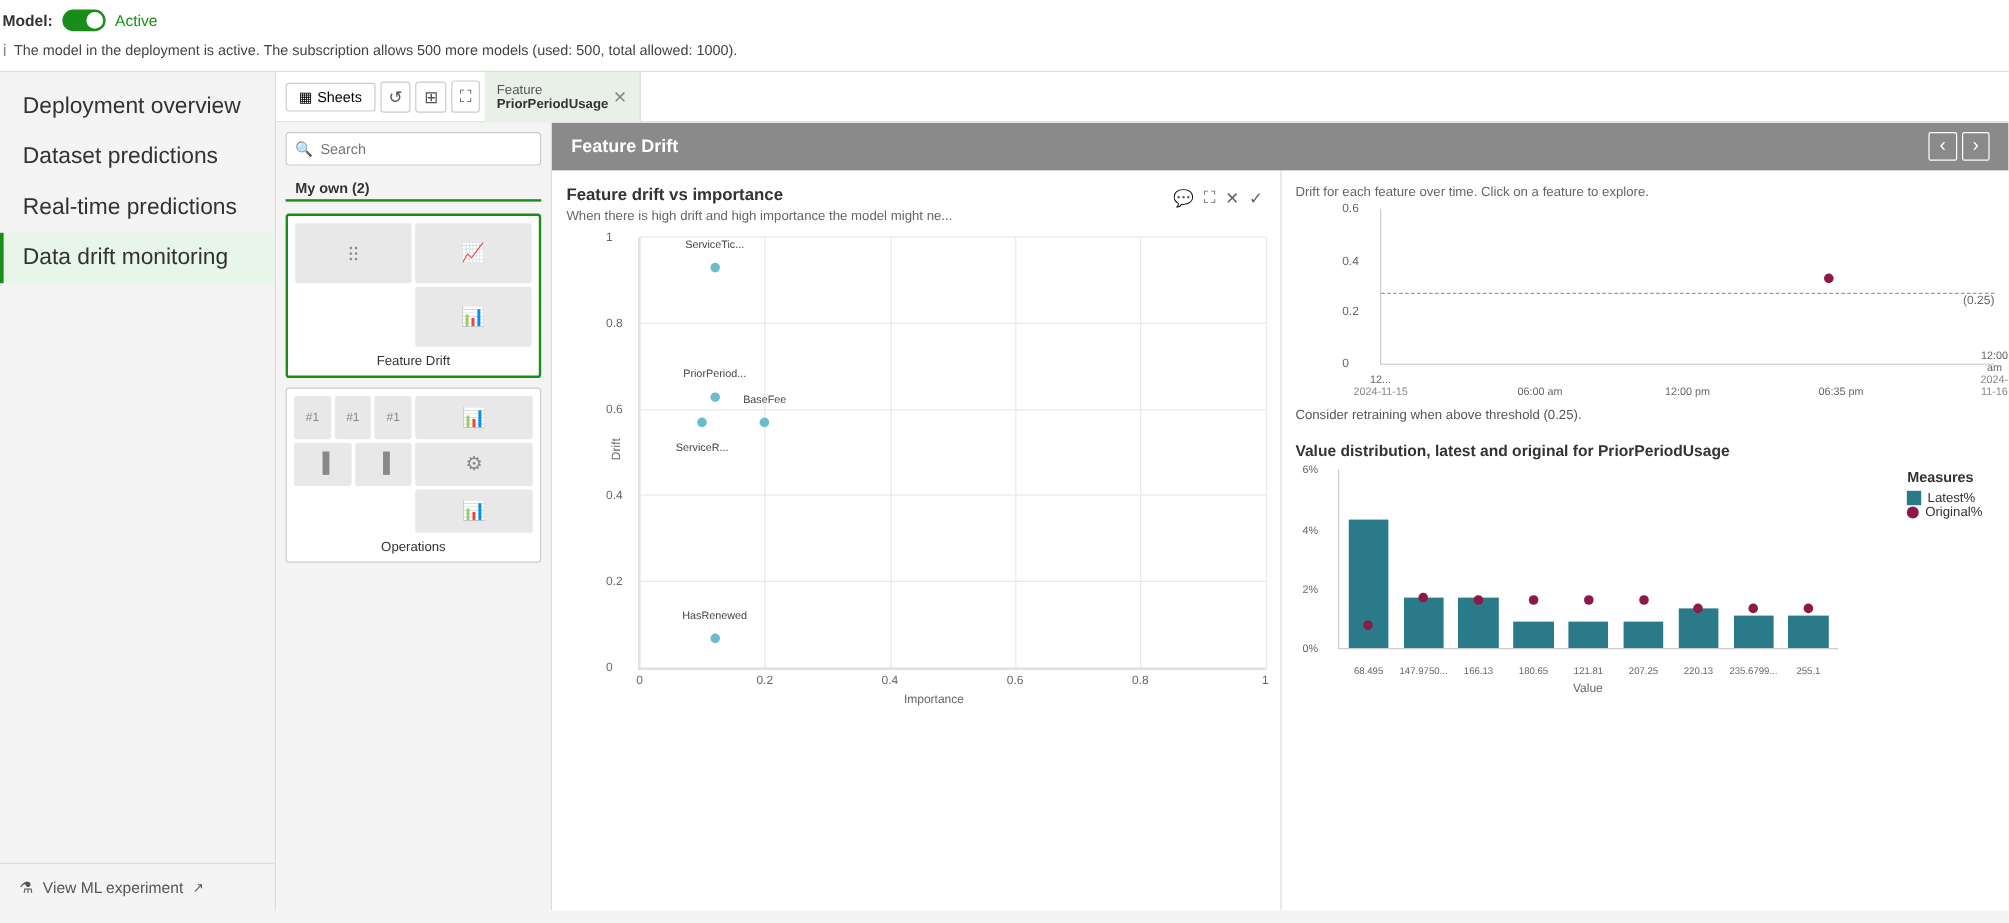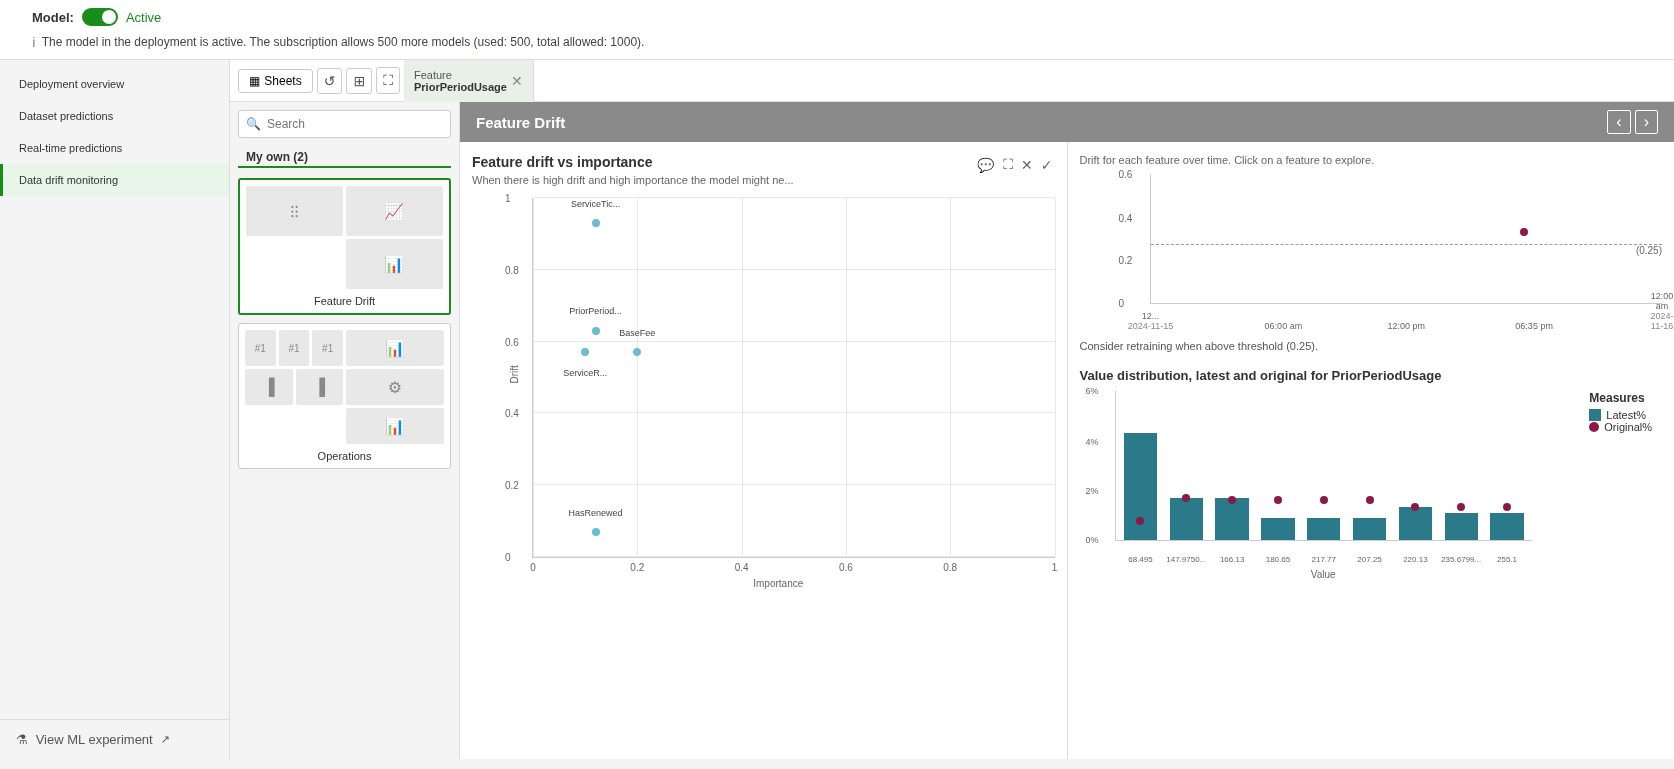--- a/index.html
+++ b/index.html
@@ -1,20 +1,20 @@
 <!DOCTYPE html>
 <html><head>
   <meta charset="utf-8">
   <style>
     * { box-sizing: border-box; margin: 0; padding: 0; }
     body { font-family: 'Segoe UI', Arial, sans-serif; font-size: 13px; background: #f4f4f4; color: #333; overflow: hidden; }
 
     .top-bar {
       background: #fff;
-      padding: 8px 32px;
+      padding: 8px 2px;
       border-bottom: 1px solid #ddd;
     }
     .model-status {
       display: flex; align-items: center; gap: 8px; margin-bottom: 6px;
     }
     .model-label { font-weight: 600; font-size: 13px; }
     .toggle-switch {
       background: #1a8c1a; border-radius: 12px; width: 36px; height: 18px;
       position: relative; display: inline-block;
     }
@@ -27,21 +27,21 @@
     .info-icon { color: #888; font-size: 14px; }
 
     .main-layout { display: flex; height: calc(769px - 70px); }
 
     .sidebar {
       width: 230px; background: #f4f4f4; border-right: 1px solid #ddd;
       display: flex; flex-direction: column;
     }
     .sidebar-nav { flex: 1; padding: 8px 0; }
     .sidebar-item {
-      padding: 10px 16px; cursor: pointer; font-size: 11px; color: #333;
+      padding: 10px 16px; cursor: pointer; font-size: 19px; color: #333;
       border-left: 3px solid transparent;
     }
     .sidebar-item.active { border-left: 3px solid #1a8c1a; background: #e8f5e9; font-weight: 500; }
     .sidebar-footer {
       padding: 12px 16px; border-top: 1px solid #ddd;
       display: flex; align-items: center; gap: 8px; cursor: pointer; color: #555;
     }
 
     .content-area { flex: 1; display: flex; flex-direction: column; overflow: hidden; }
 
@@ -435,21 +435,21 @@
                   <div class="bar-col" style="left:24%; width:8%; height:28%;"></div>
                   <div class="bar-dot" style="left:28%; bottom:27%;"></div>
                   <span class="bar-tick-x" style="left:28%;">166.13</span>
 
                   <div class="bar-col" style="left:35%; width:8%; height:15%;"></div>
                   <div class="bar-dot" style="left:39%; bottom:27%;"></div>
                   <span class="bar-tick-x" style="left:39%;">180.65</span>
 
                   <div class="bar-col" style="left:46%; width:8%; height:15%;"></div>
                   <div class="bar-dot" style="left:50%; bottom:27%;"></div>
-                  <span class="bar-tick-x" style="left:50%;">217.77</span>
+                  <span class="bar-tick-x" style="left:50%;">121.81</span>
 
                   <div class="bar-col" style="left:57%; width:8%; height:15%;"></div>
                   <div class="bar-dot" style="left:61%; bottom:27%;"></div>
                   <span class="bar-tick-x" style="left:61%;">207.25</span>
 
                   <div class="bar-col" style="left:68%; width:8%; height:22%;"></div>
                   <div class="bar-dot" style="left:72%; bottom:22%;"></div>
                   <span class="bar-tick-x" style="left:72%;">220.13</span>
 
                   <div class="bar-col" style="left:79%; width:8%; height:18%;"></div>

